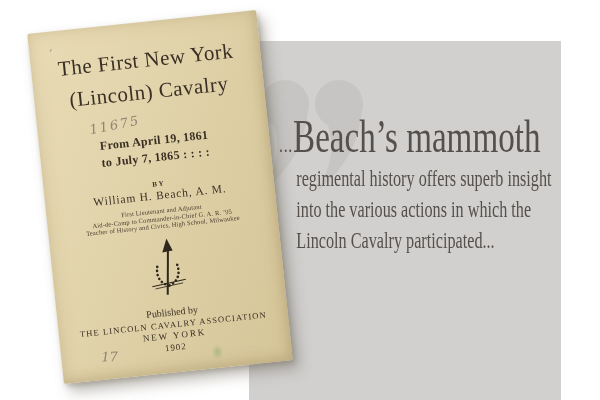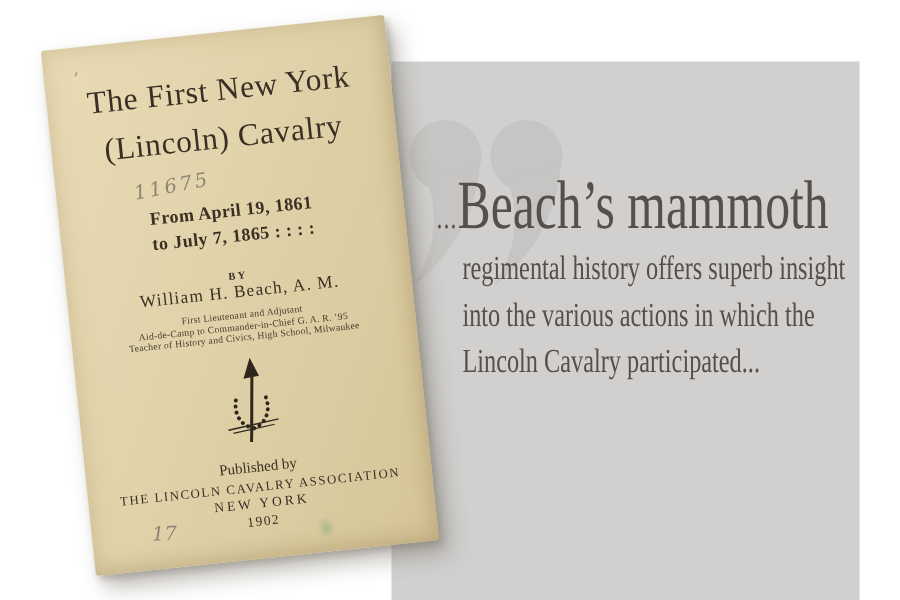--- a/index.html
+++ b/index.html
@@ -14,21 +14,21 @@
   }
   html,body{margin:0;padding:0;background:#ffffff;}
   .stage{
     position:relative;width:600px;height:400px;overflow:hidden;
     background:#ffffff;
     font-family:"Liberation Serif", serif;
   }
 
   
   .quote-panel{
-    position:absolute;left:261px;top:41px;width:312px;height:360px;
+    position:absolute;left:249px;top:41px;width:312px;height:360px;
     background:var(--panel-gray);
   }
   .watermark{position:absolute;left:10px;top:36px;}
   .quote-block{
     position:absolute;left:30px;top:72px;width:380px;
     color:var(--quote-text);
     transform:scaleX(0.72);transform-origin:left top;
   }
   .q1{font-size:46px;line-height:1.05;white-space:nowrap;letter-spacing:0px;}
   .q1 .prefix{font-size:22px;letter-spacing:1px;}

